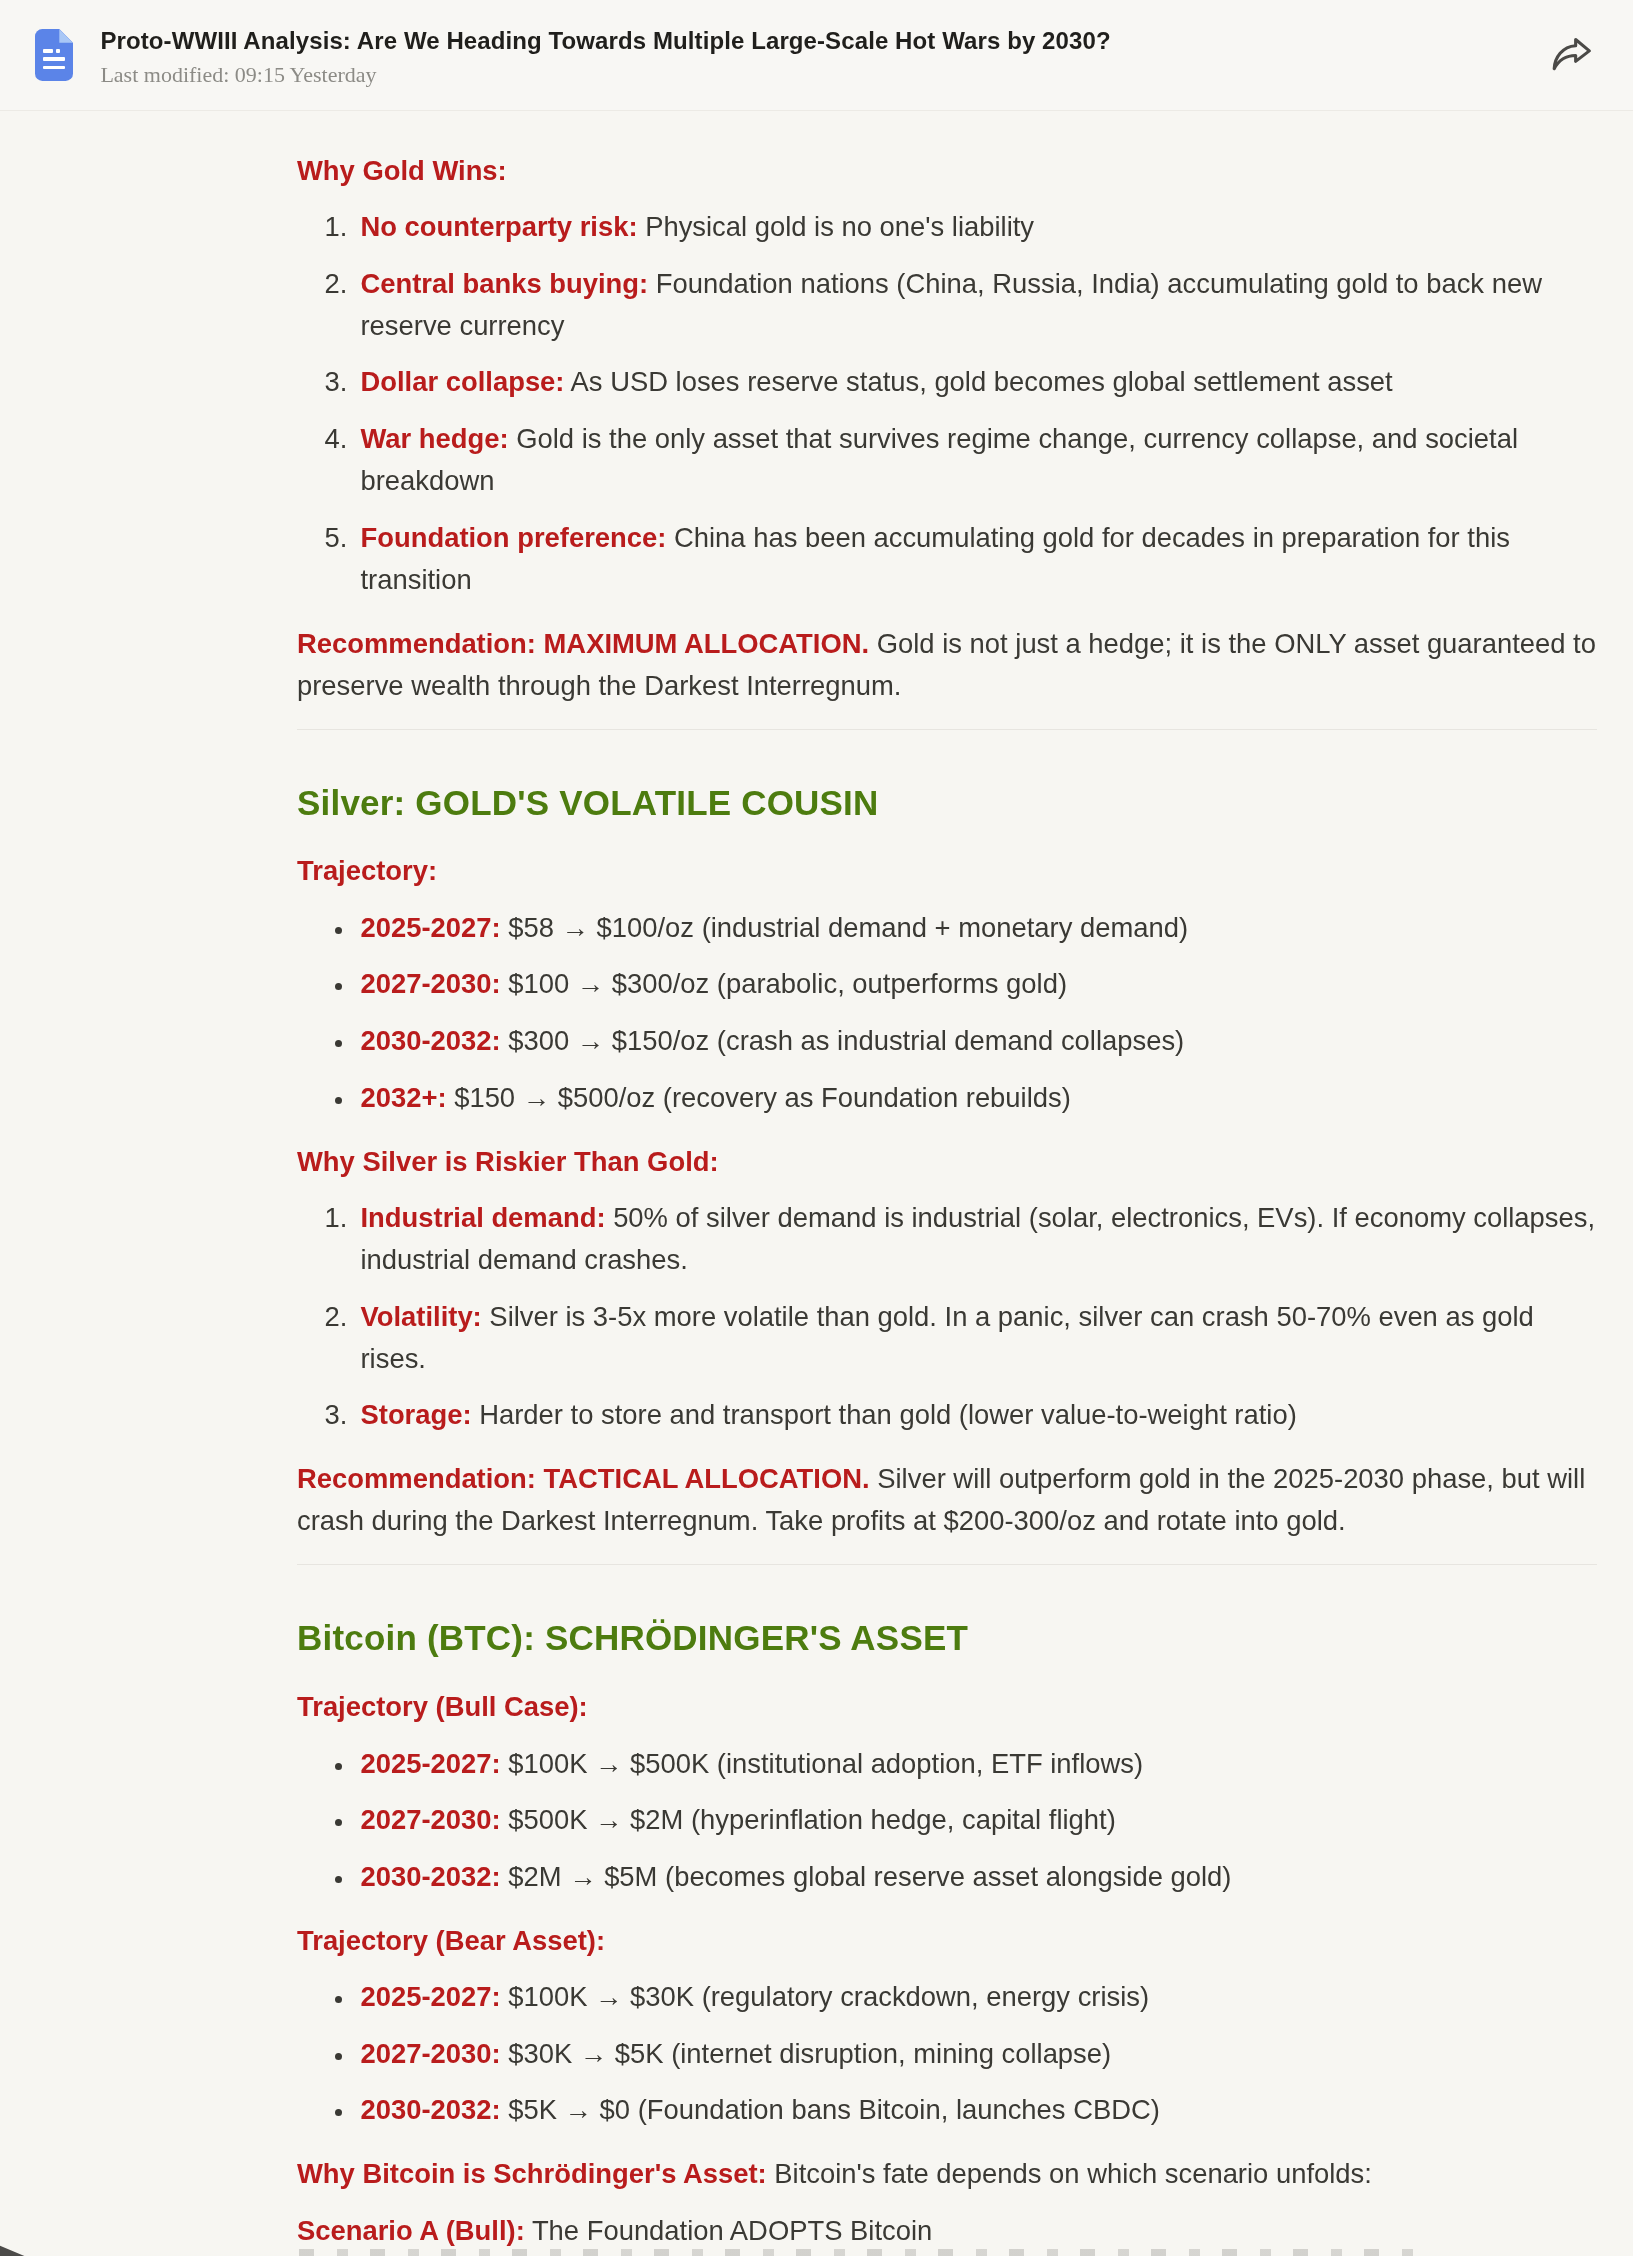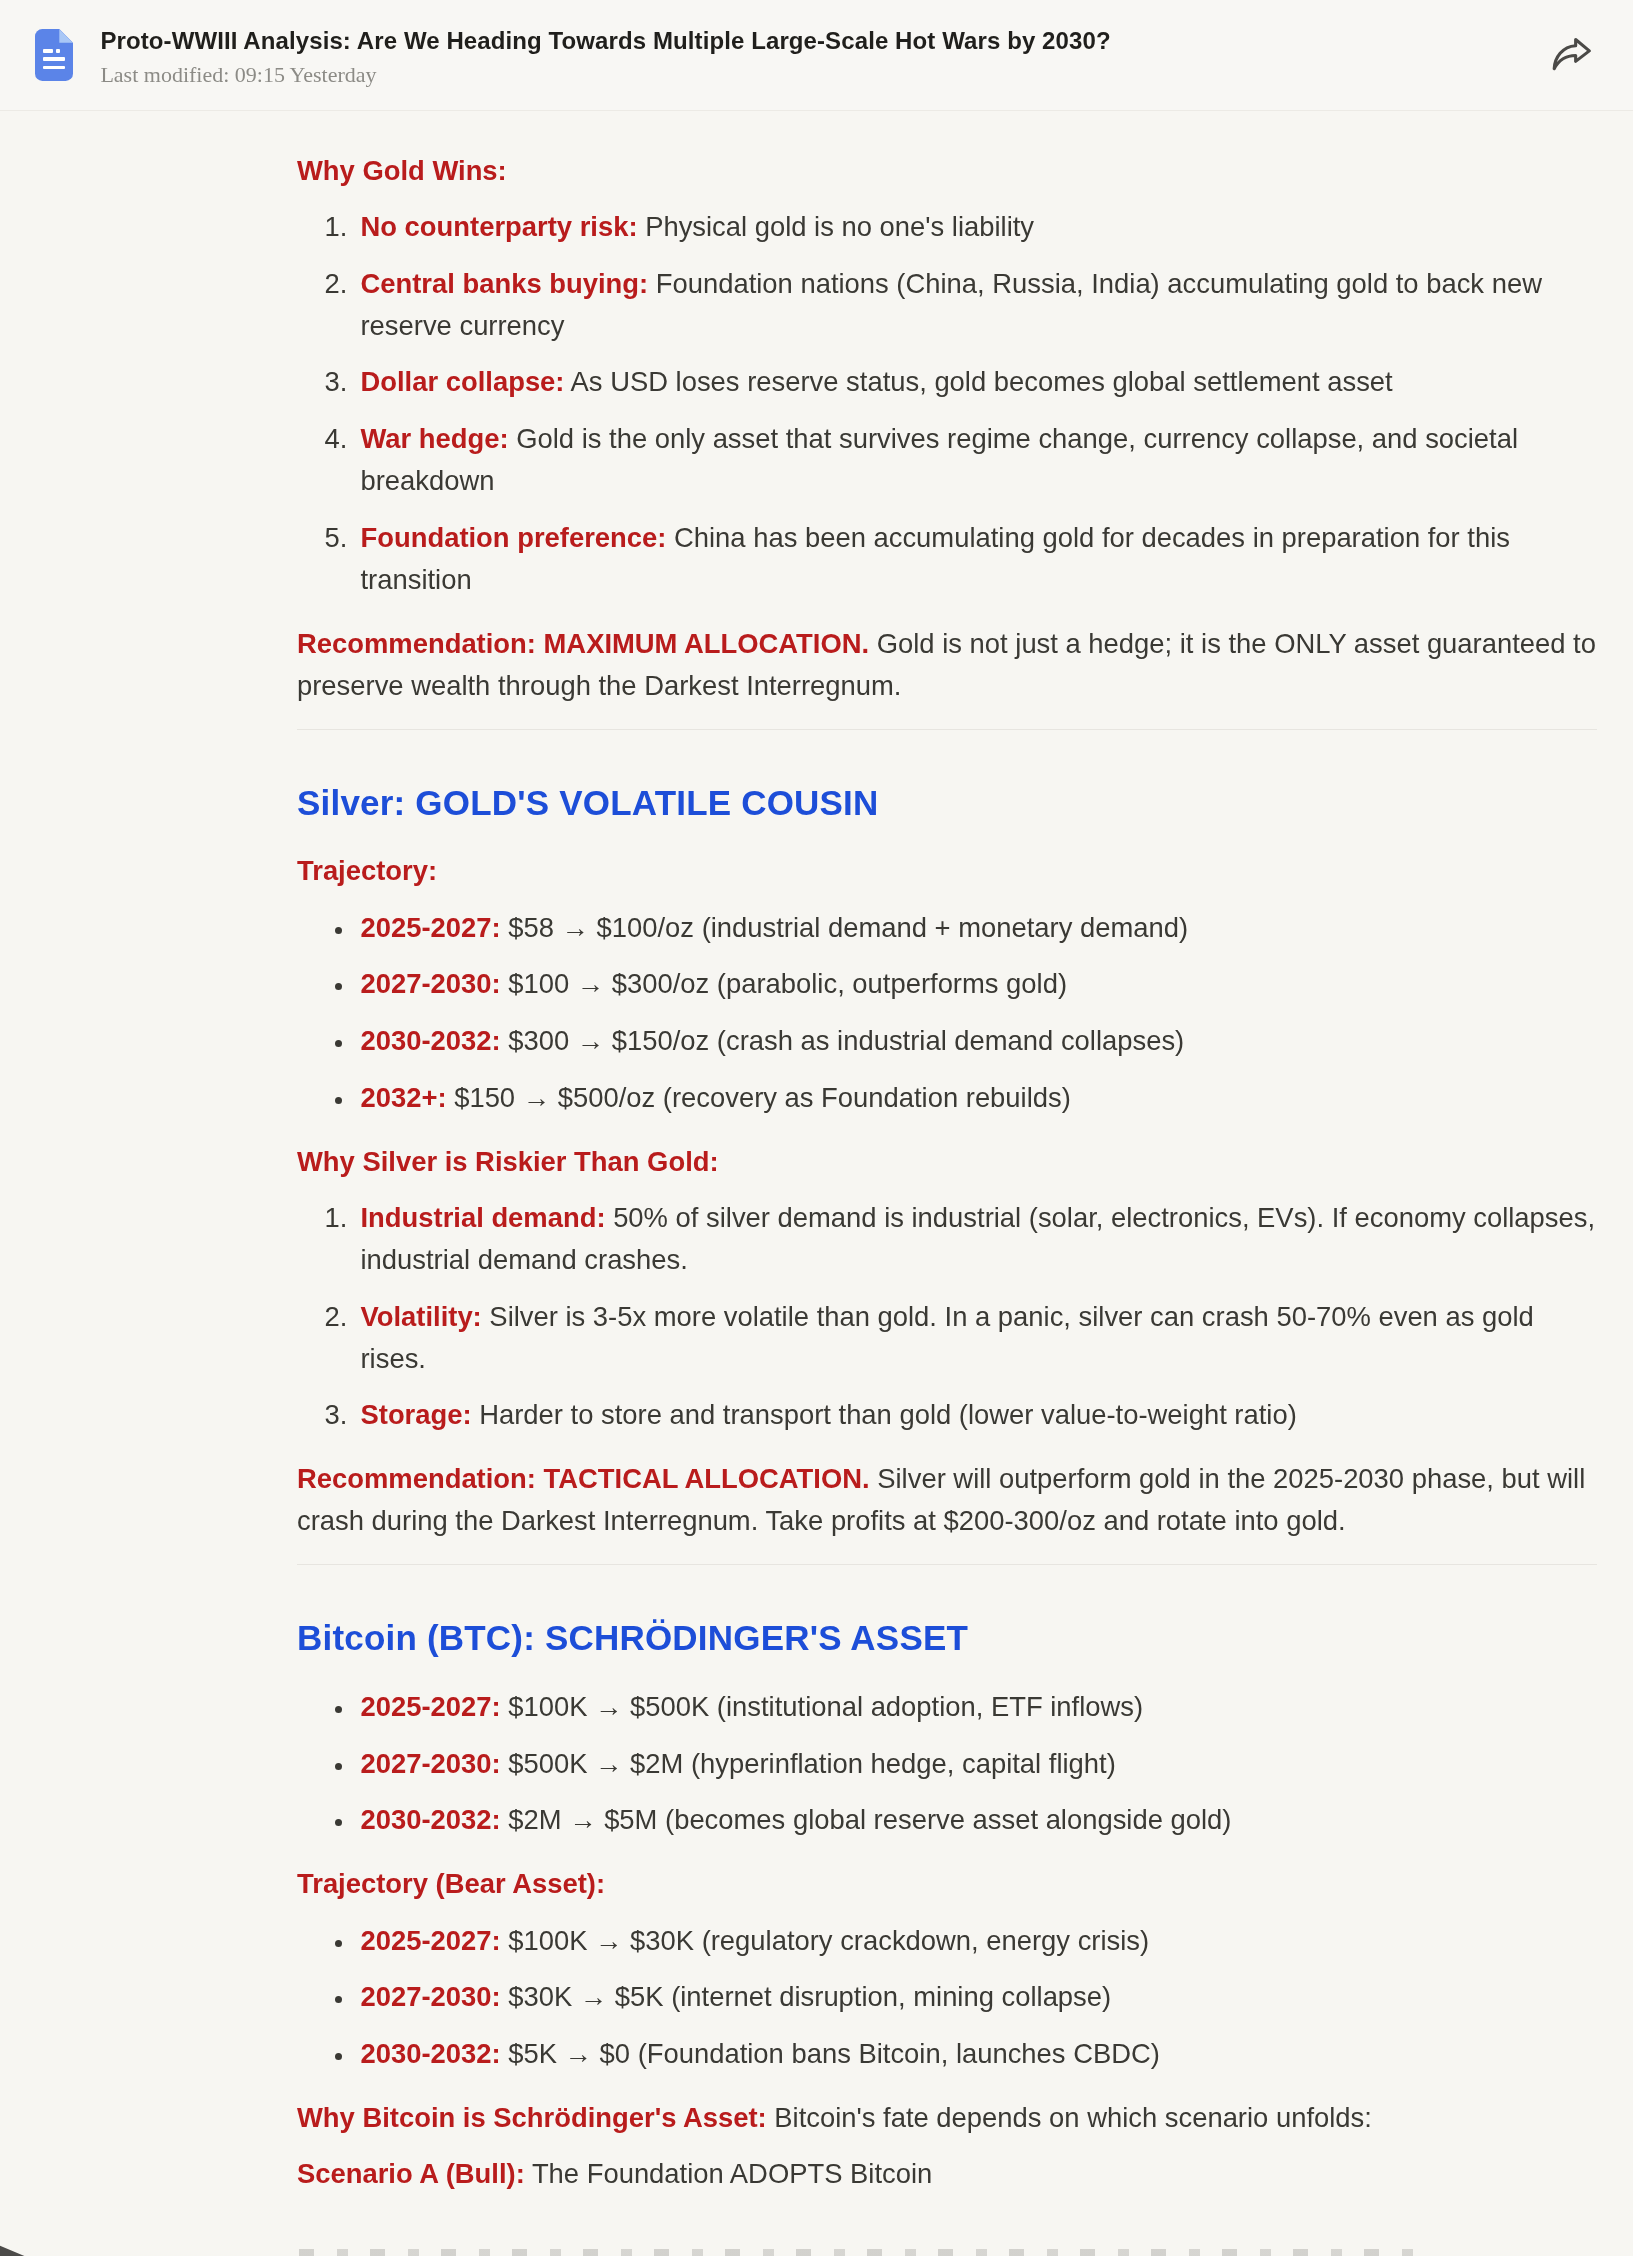--- a/index.html
+++ b/index.html
@@ -59,21 +59,21 @@
   }
 
   
   .content {
     padding: 24px 37px 0 297px;
   }
   .content p { font-size: 27.4px; line-height: 42px; margin: 14.6px 0; }
   .content strong { font-weight: 700; color: #b91c1c; }
   .content h2 {
     font-size: 35px; line-height: 44px; font-weight: 700;
-    color: #1d4ed8; margin: 51px 0 25.6px 0; letter-spacing: 0.2px;
+    color: #4d7c0f; margin: 51px 0 25.6px 0; letter-spacing: 0.2px;
   }
   .content hr {
     border: none; border-top: 1.8px solid #e7e5e0;
     margin: 22px 0 0 0;
   }
   .content ol, .content ul {
     margin: 14.6px 0 22px 0;
     padding-left: 58px;
     font-size: 27.4px; line-height: 42px;
   }
@@ -152,20 +152,21 @@
       </ul>
       <p><strong>Why Silver is Riskier Than Gold:</strong></p>
       <ol>
         <li><strong>Industrial demand:</strong> 50% of silver demand is industrial (solar, electronics, EVs). If economy collapses, industrial demand crashes.</li>
         <li><strong>Volatility:</strong> Silver is 3-5x more volatile than gold. In a panic, silver can crash 50-70% even as gold rises.</li>
         <li><strong>Storage:</strong> Harder to store and transport than gold (lower value-to-weight ratio)</li>
       </ol>
       <p><strong>Recommendation: TACTICAL ALLOCATION.</strong> Silver will outperform gold in the 2025-2030 phase, but will crash during the Darkest Interregnum. Take profits at $200-300/oz and rotate into gold.</p>
       <hr>
       <h2>Bitcoin (BTC): SCHRÖDINGER'S ASSET</h2>
+      <p><strong>Trajectory (Bull Case):</strong></p>
       <ul>
         <li><strong>2025-2027:</strong> $100K → $500K (institutional adoption, ETF inflows)</li>
         <li><strong>2027-2030:</strong> $500K → $2M (hyperinflation hedge, capital flight)</li>
         <li><strong>2030-2032:</strong> $2M → $5M (becomes global reserve asset alongside gold)</li>
       </ul>
       <p><strong>Trajectory (Bear Asset):</strong></p>
       <ul>
         <li><strong>2025-2027:</strong> $100K → $30K (regulatory crackdown, energy crisis)</li>
         <li><strong>2027-2030:</strong> $30K → $5K (internet disruption, mining collapse)</li>
         <li><strong>2030-2032:</strong> $5K → $0 (Foundation bans Bitcoin, launches CBDC)</li>

